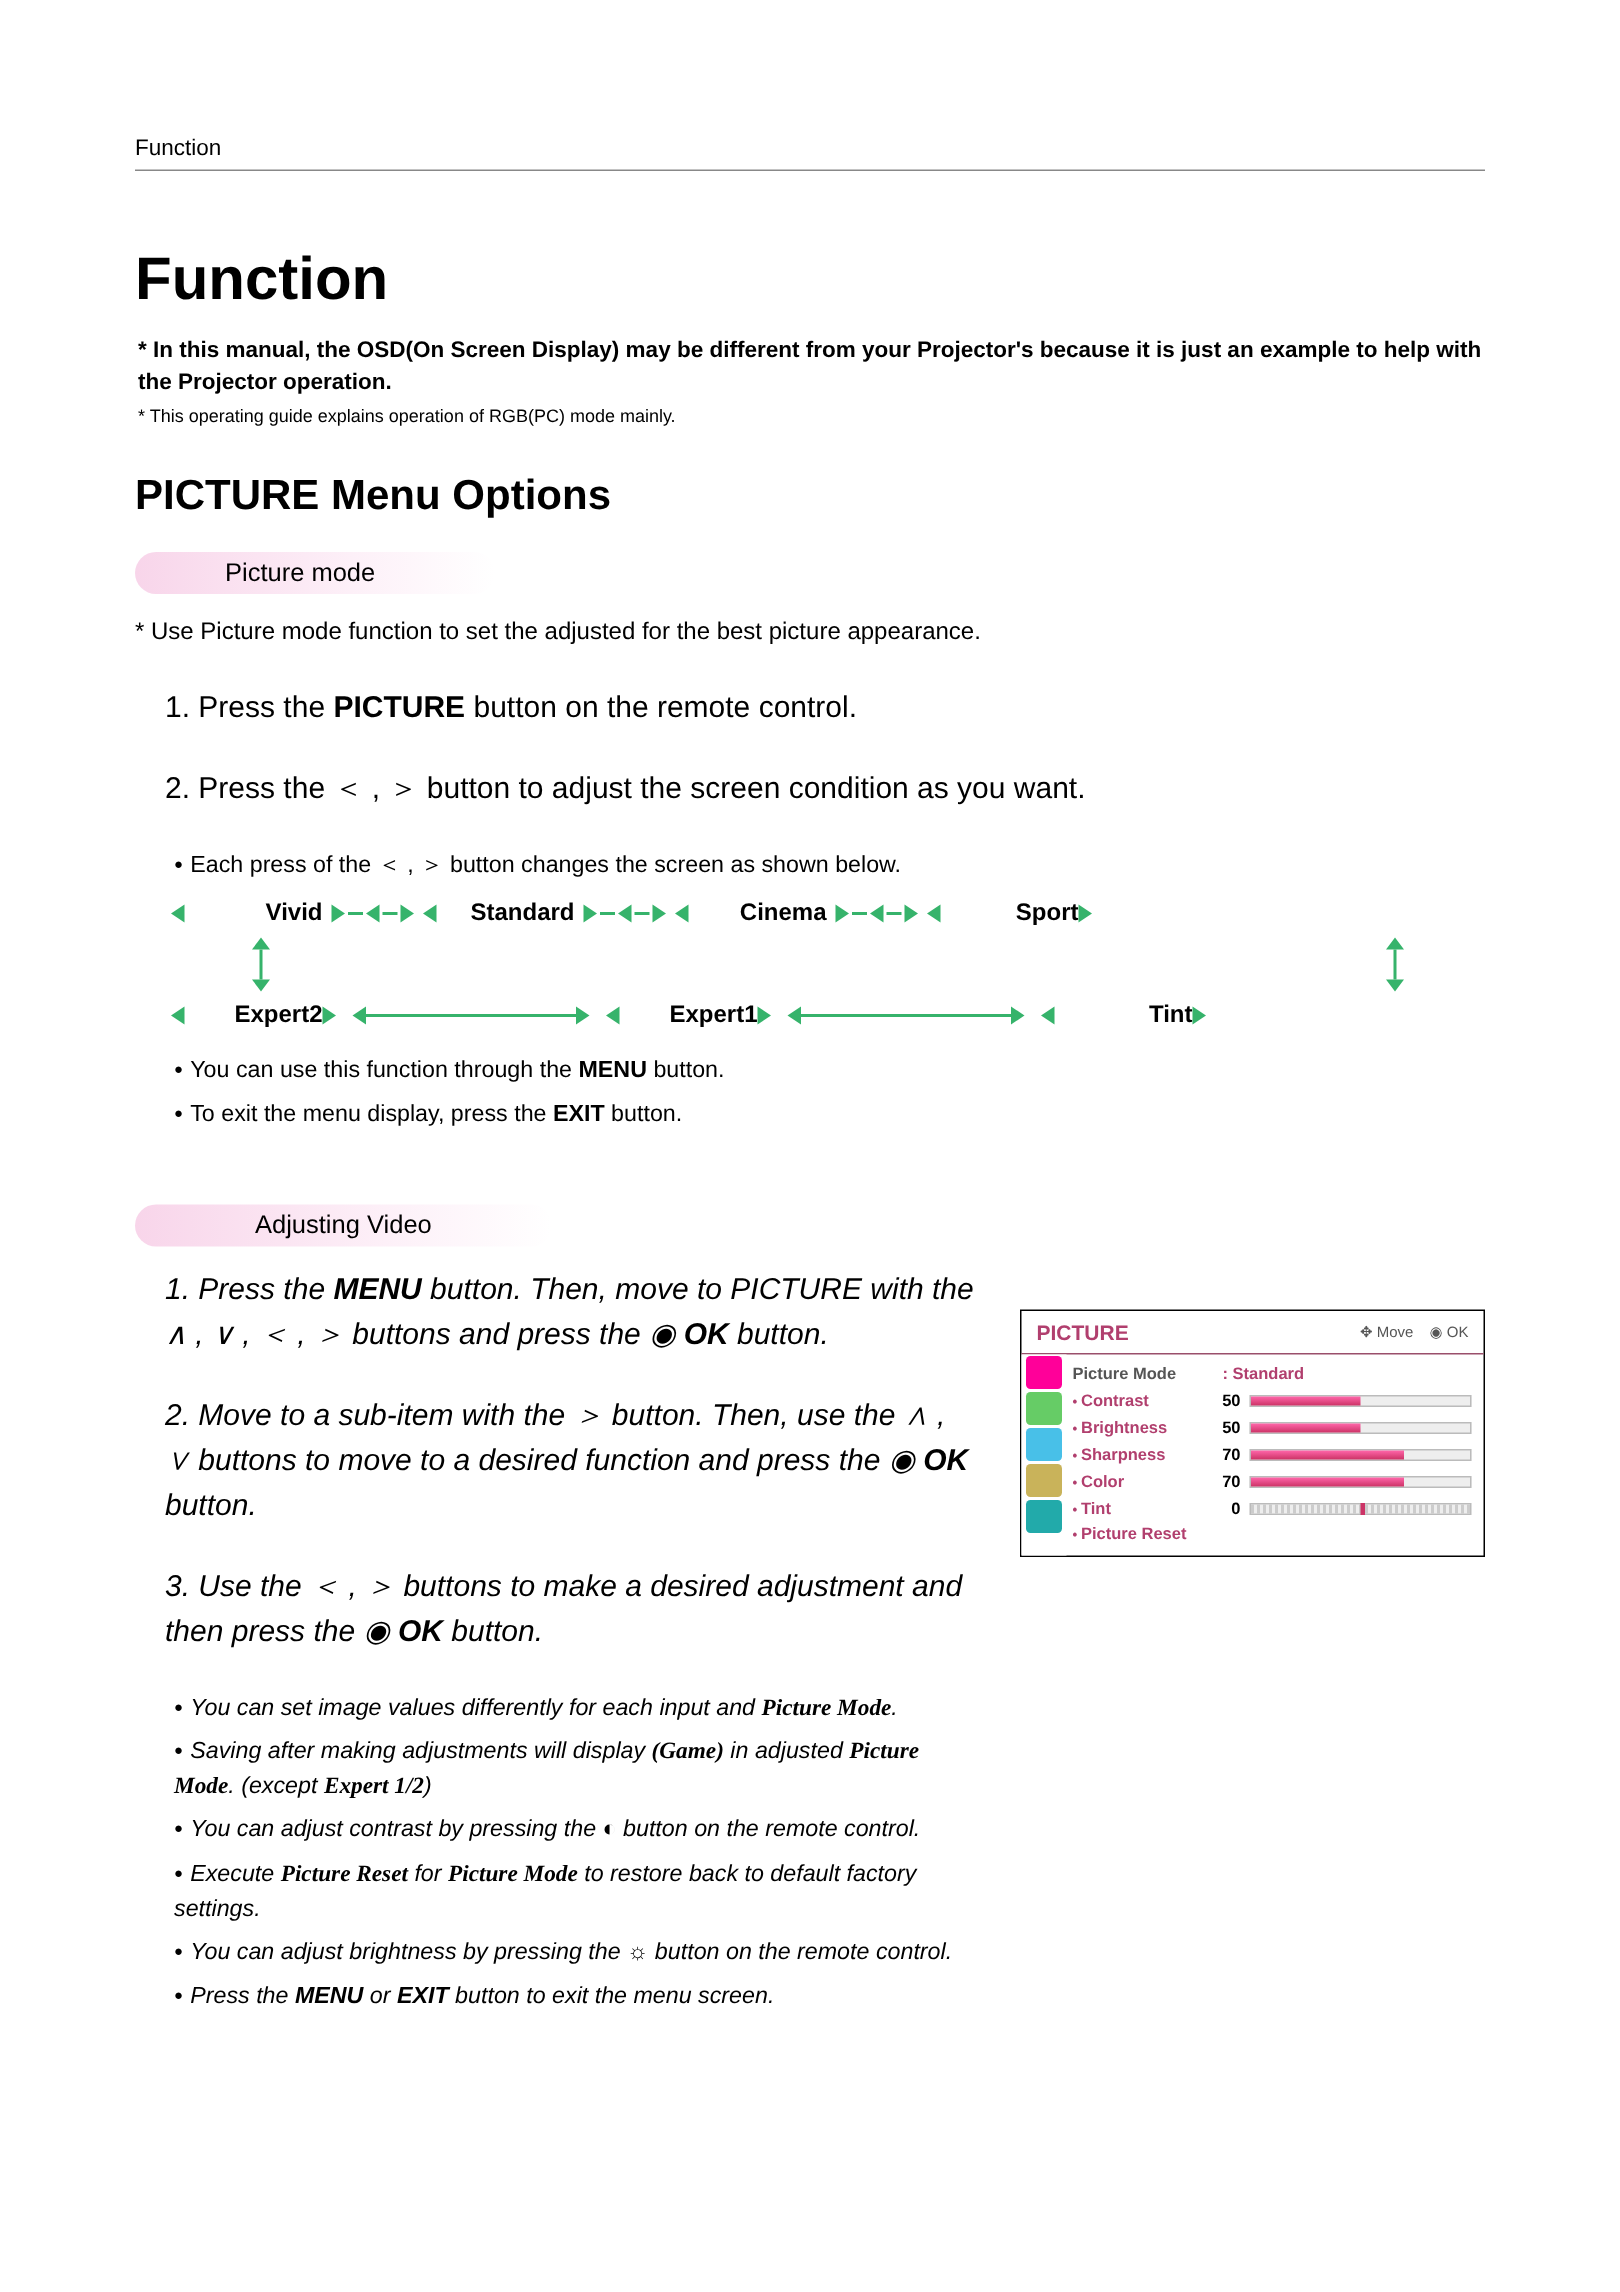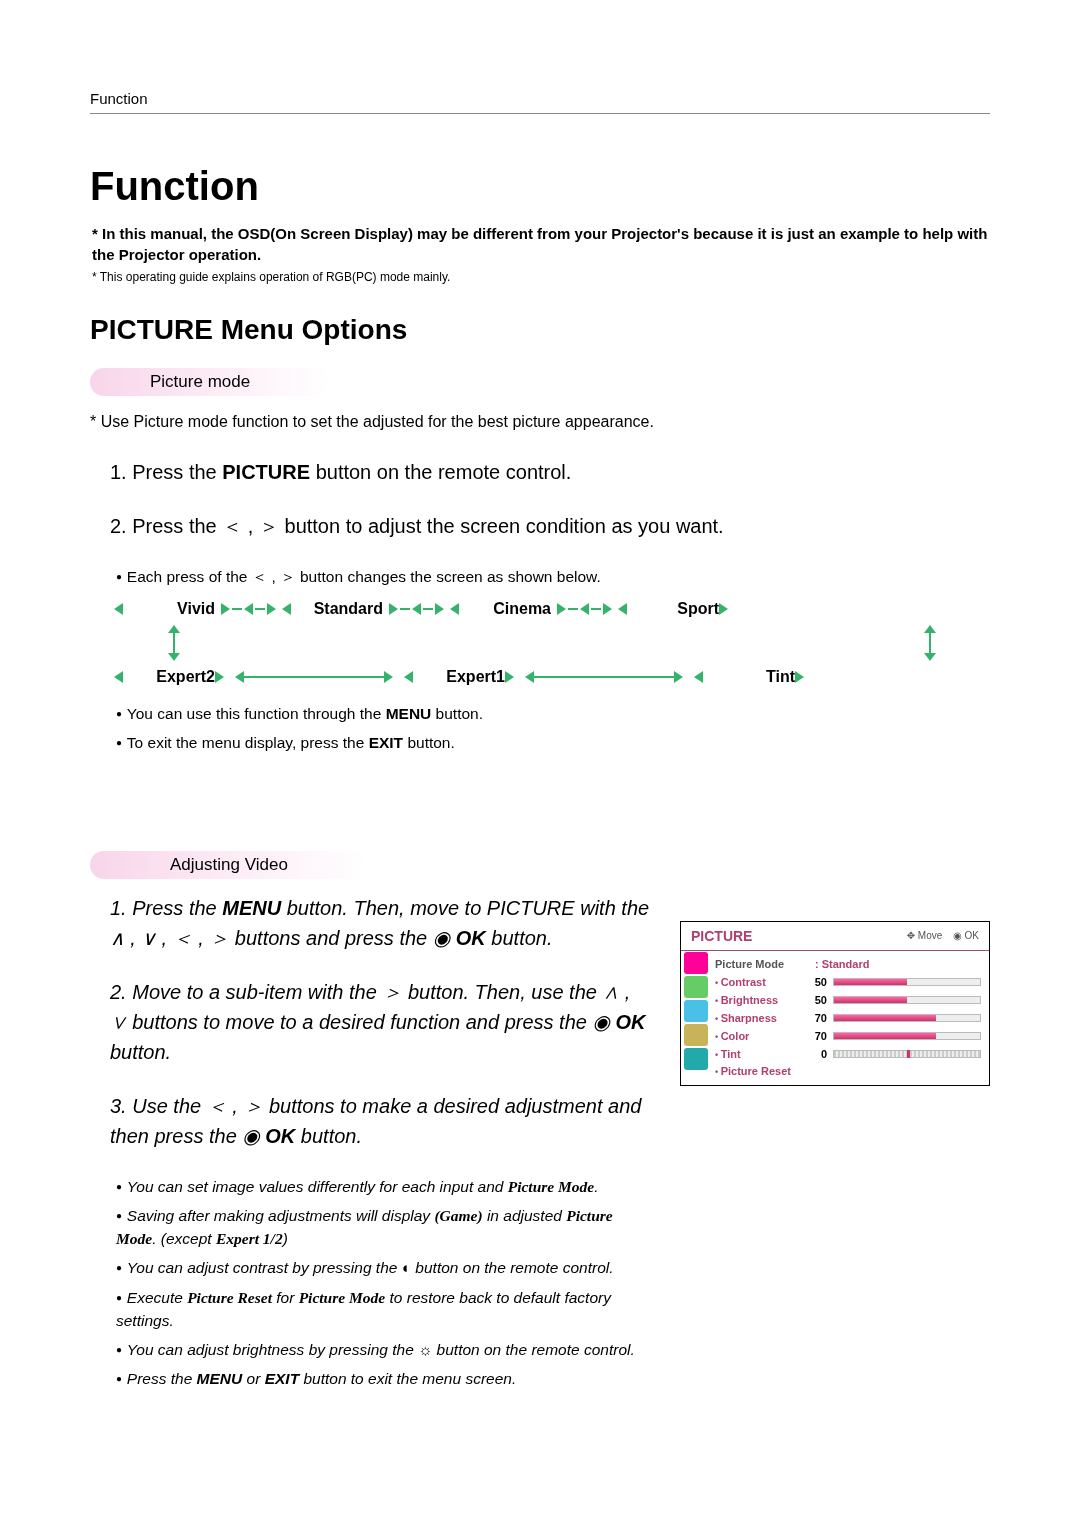--- a/index.html
+++ b/index.html
@@ -181,21 +181,21 @@
     <span style="width:20px"></span>
     <span class="tri tri-l"></span>
     <span class="flow-label">Tint</span>
     <span class="tri tri-r"></span>
   </div>
 </div>
 
 <p class="sub-bullet">
   <span>You can use this function through the </span><span class="b">MENU</span><span> button.</span>
 </p>
-<p class="sub-bullet" style="margin-bottom:96px;">
+<p class="sub-bullet" style="margin-bottom:48px;">
   <span>To exit the menu display, press the </span><span class="b">EXIT</span><span> button.</span>
 </p>
 
 
 <div class="pill" style="padding-left:80px">Adjusting Video</div>
 
 <div class="two-col">
   <div class="left-col">
     <p class="step">
       <span>1. Press the </span><span class="b">MENU</span><span> button. Then, move to </span><span class="bb">PICTURE</span><span class="sym"> with the ∧ , ∨ , ＜ , ＞ buttons and press the ◉ </span><span class="b">OK</span><span> button.</span>

